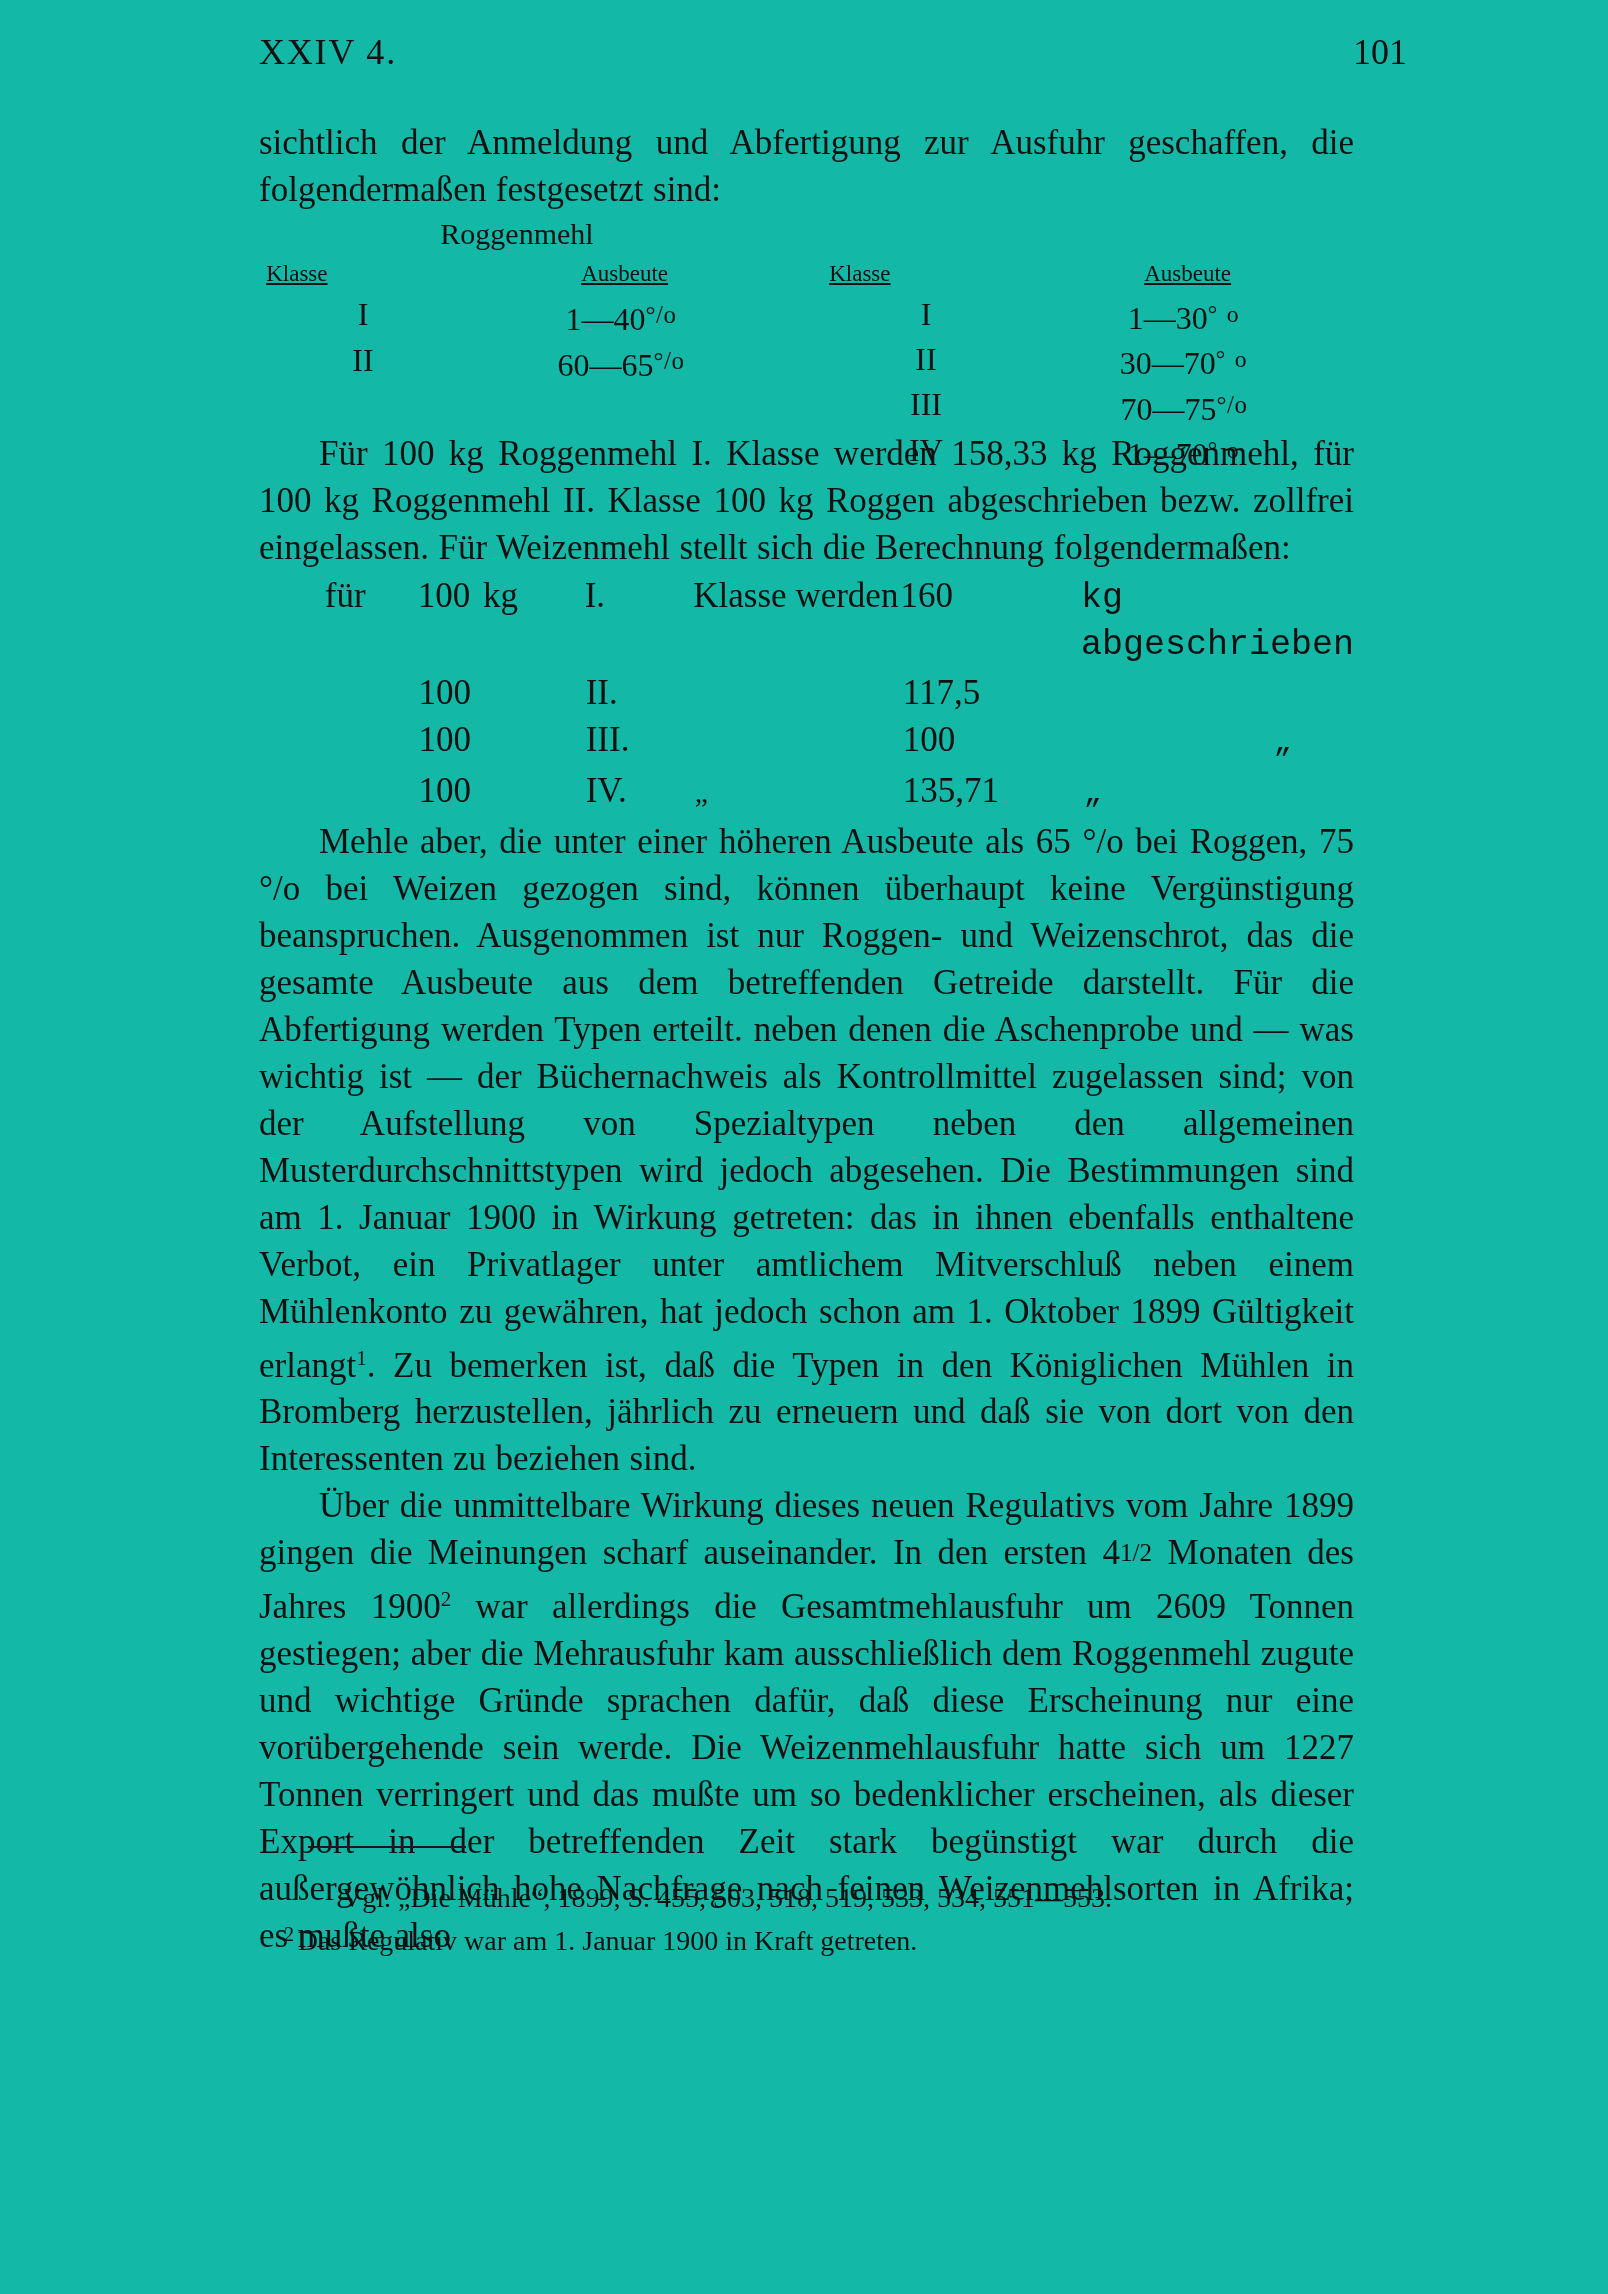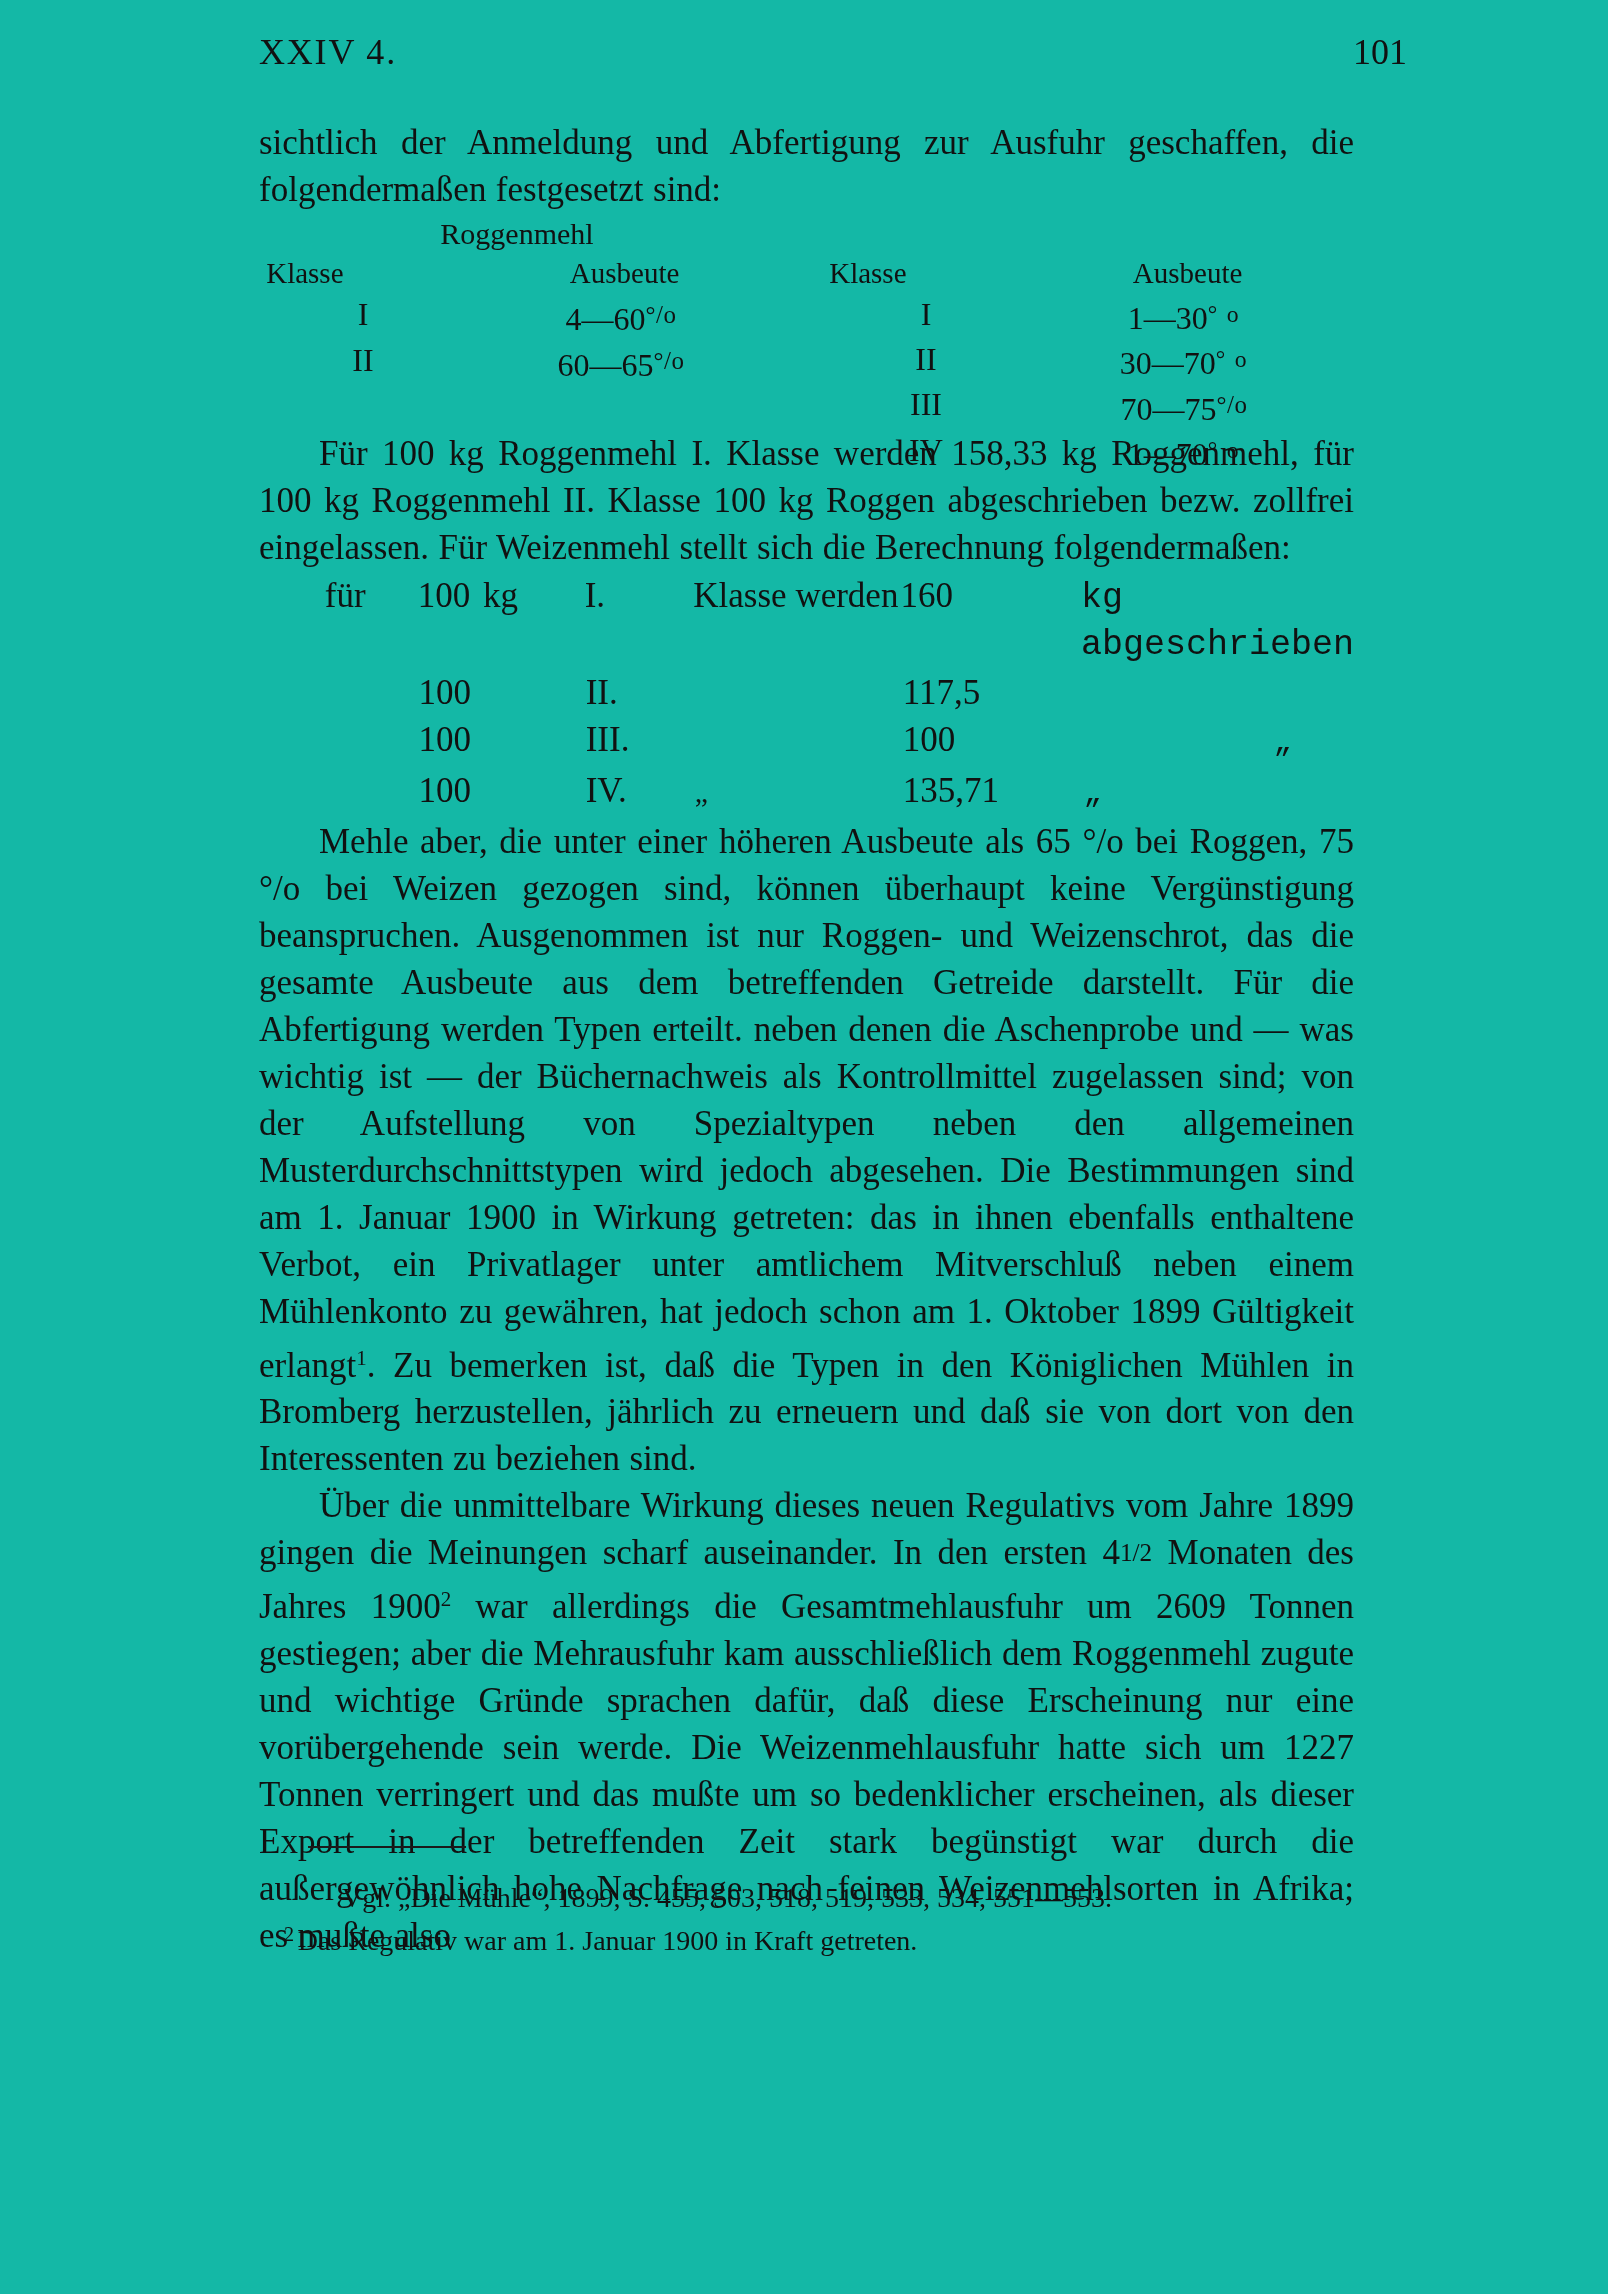--- a/index.html
+++ b/index.html
@@ -113,21 +113,22 @@
     font-size: 32px;
   }
   .trow .c-ausb {
     flex: 1;
     text-align: center;
     font-size: 32px;
     padding-right: 9px;
   }
   .trow.head .c-klasse,
   .trow.head .c-ausb {
-    font-size: 29px;
+    font-size: 23px;
+    text-decoration: underline;
   }
   .trow.head .c-klasse { text-align: left; padding-left: 7.2px; }
   .pct { font-size: 0.78em; vertical-align: 0.28em; letter-spacing: 0.5px; }
   .pct2 { font-size: 0.74em; vertical-align: 0.3em; letter-spacing: 1.8px; }
 
   
   .calc {
     position: relative;
     width: 1095px;
     margin-top: 1px;
@@ -198,21 +199,21 @@
 
       <div class="tblhalf left">
         <div class="tbl-title">Roggenmehl</div>
         <div class="tbl-rows">
           <div class="trow head">
             <div class="c-klasse">Klasse</div>
             <div class="c-ausb">Ausbeute</div>
           </div>
           <div class="trow">
             <div class="c-klasse">I</div>
-            <div class="c-ausb"><span>4—60</span><span class="pct">°/o</span></div>
+            <div class="c-ausb"><span>1—40</span><span class="pct">°/o</span></div>
           </div>
           <div class="trow">
             <div class="c-klasse">II</div>
             <div class="c-ausb"><span>60—65</span><span class="pct">°/o</span></div>
           </div>
         </div>
       </div>
 
       <div class="tblhalf right">
         <div class="tbl-rows">

